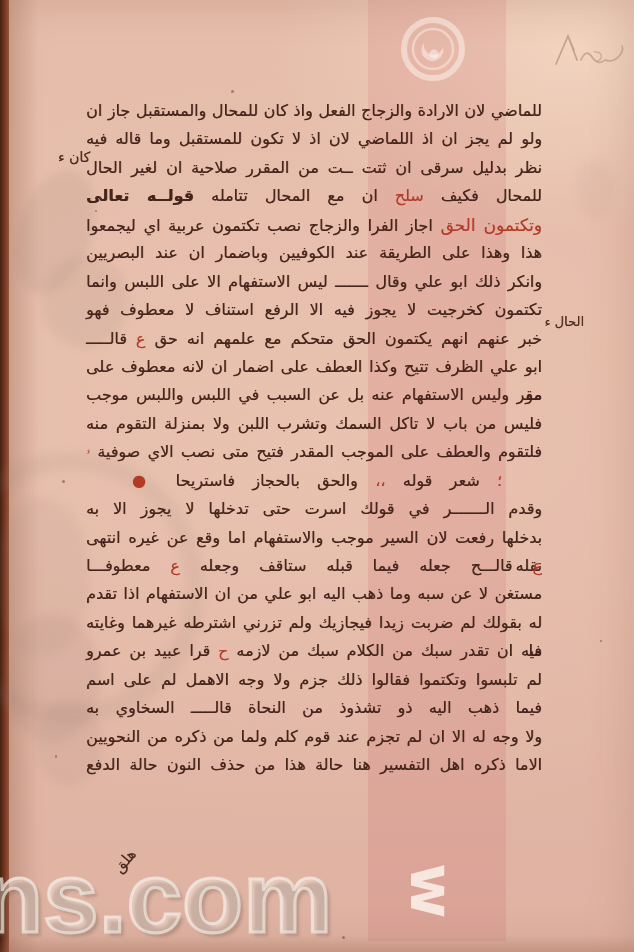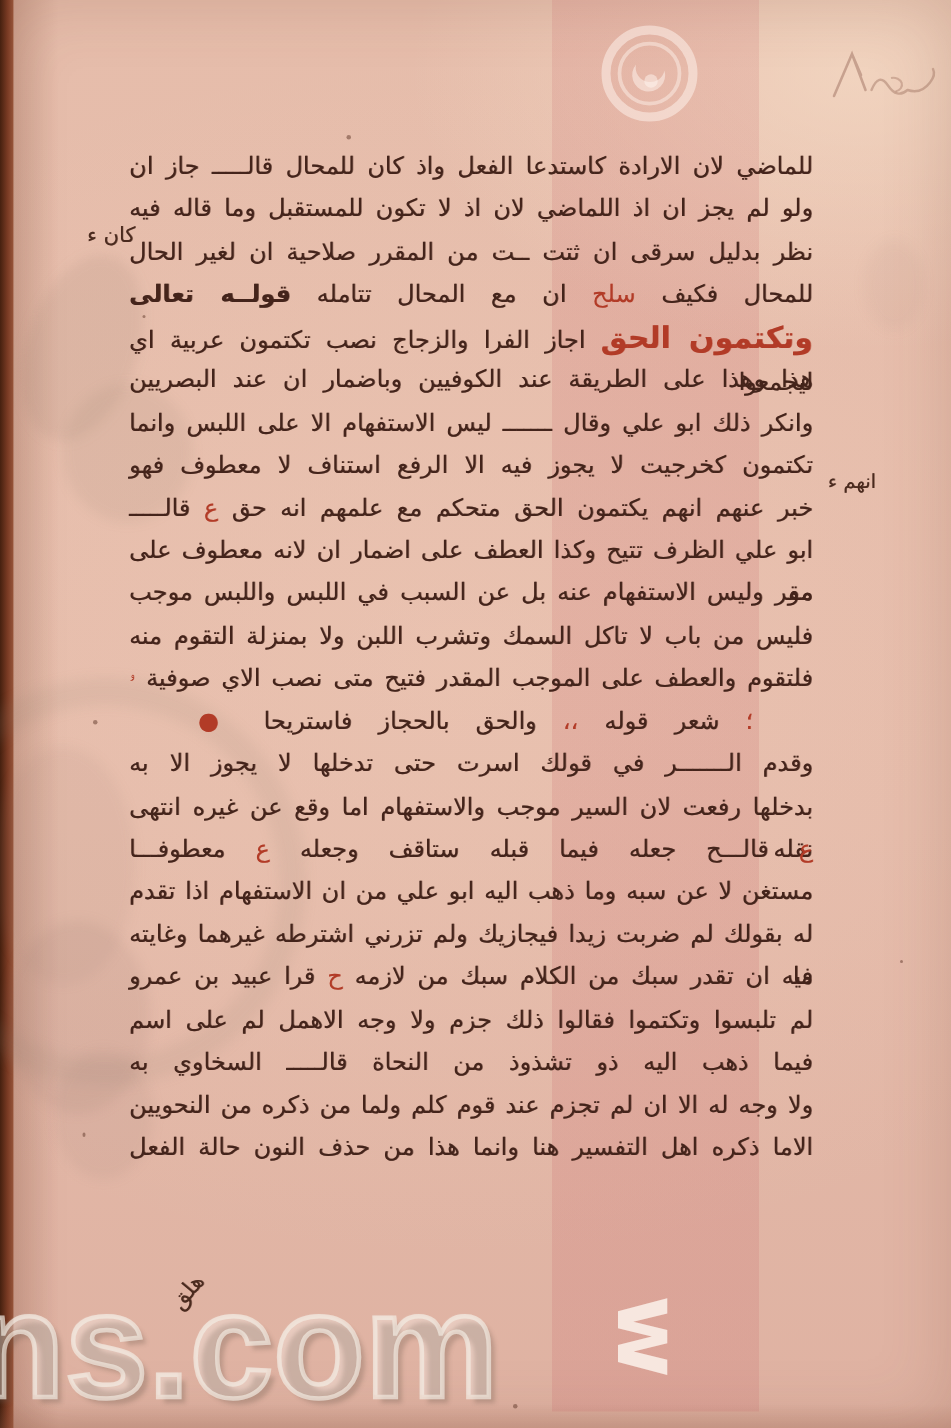--- a/index.html
+++ b/index.html
@@ -43,21 +43,21 @@
     -webkit-text-stroke:3px rgba(243,237,229,0.68);
     text-shadow:4px 4px 3px rgba(110,88,76,0.30), -1px -1px 1px rgba(255,255,255,0.25);}
 
   
   .text-block{position:absolute;left:86px;top:97px;width:456px;z-index:3;direction:rtl;color:#44241b;}
   .line{height:28.45px;line-height:28.45px;font-size:16px;
     text-align:justify;text-align-last:justify;
     text-shadow:0.5px 0.3px 0 rgba(62,30,20,0.55);}
   .line span{display:inline;}
   .red{color:#b23b27;text-shadow:0.4px 0.3px 0 rgba(178,59,39,0.40);margin-top:44px;}
-  .redbold{color:#b23b27;font-weight:bold;font-size:20px;text-shadow:0.5px 0.3px 0 rgba(178,59,39,0.45);}
+  .redbold{color:#b23b27;font-weight:normal;font-size:17px;text-shadow:0.5px 0.3px 0 rgba(178,59,39,0.45);}
   .big{font-size:16px;font-weight:bold;letter-spacing:1px;}
   .poetry{padding-right:40px;padding-left:46px;box-sizing:border-box;}
 
   .note{position:absolute;z-index:3;color:#4a2a1e;direction:rtl;
     text-shadow:0.4px 0.3px 0 rgba(62,30,20,0.5);}
   .note-left{left:58px;top:149px;font-size:14px;}
   .note-right{left:540px;top:313px;width:44px;font-size:13px;line-height:17px;text-align:right;}
   .catchword{left:112px;top:852px;font-size:15px;transform:rotate(-50deg);transform-origin:center;}
   .pencil{position:absolute;left:548px;top:26px;z-index:3;}
 </style>
@@ -88,21 +88,21 @@
   <svg class="wm-logo" width="72" height="72" viewBox="0 0 72 72">
     <circle cx="36" cy="36" r="29" fill="none" stroke="rgba(255,246,240,0.50)" stroke-width="6"></circle>
     <circle cx="36" cy="36" r="20" fill="none" stroke="rgba(255,246,240,0.45)" stroke-width="2.5"></circle>
     <path d="M27,30 a11,11 0 1 0 19,4 a9,9 0 1 1 -19,-4 z" fill="rgba(255,246,240,0.50)"></path>
     <circle cx="37" cy="41" r="4.5" fill="rgba(255,246,240,0.50)"></circle>
   </svg>
   <div class="wm-w">w</div>
   <div class="wm-ns">ns.com</div>
 
   <div class="text-block">
-      <div class="line"><span>للماضي لان الارادة كاستدعا الفعل واذ كان للمحال قالـــــ جاز ان</span></div>
+      <div class="line"><span>للماضي لان الارادة والزجاج الفعل واذ كان للمحال والمستقبل جاز ان</span></div>
       <div class="line"><span>ولو لم يجز ان اذ اللماضي لان اذ لا تكون للمستقبل وما قاله فيه</span></div>
       <div class="line"><span>نظر بدليل سرقى ان ثتت ــت من المقرر صلاحية ان لغير الحال</span></div>
       <div class="line"><span>للمحال فكيف </span><span class="red">سلح</span><span> ان مع المحال تتامله </span><span class="big">قولــه تعالى</span></div>
       <div class="line"><span class="redbold">وتكتمون الحق</span><span> اجاز الفرا والزجاج نصب تكتمون عربية اي ليجمعوا</span></div>
       <div class="line"><span>هذا وهذا على الطريقة عند الكوفيين وباضمار ان عند البصريين</span></div>
       <div class="line"><span>وانكر ذلك ابو علي وقال ـــــــ ليس الاستفهام الا على اللبس وانما</span></div>
       <div class="line"><span>تكتمون كخرجيت لا يجوز فيه الا الرفع استناف لا معطوف فهو</span></div>
       <div class="line"><span>خبر عنهم انهم يكتمون الحق متحكم مع علمهم انه حق </span><span class="red">ع</span><span> قالـــــ</span></div>
       <div class="line"><span>ابو علي الظرف تتيح وكذا العطف على اضمار ان لانه معطوف على مو</span></div>
       <div class="line"><span>مقر وليس الاستفهام عنه بل عن السبب في اللبس واللبس موجب</span></div>
@@ -111,25 +111,25 @@
       <div class="line poetry"><span class="red">؛</span><span> شعر قوله </span><span class="red">،،</span><span> والحق بالحجاز فاستريحا </span><span class="red">●</span></div>
       <div class="line"><span>وقدم الـــــــر في قولك اسرت حتى تدخلها لا يجوز الا به</span></div>
       <div class="line"><span>بدخلها رفعت لان السير موجب والاستفهام اما وقع عن غيره انتهى نقله</span></div>
       <div class="line"><span class="red">ع</span><span> قالـــح جعله فيما قبله ستاقف وجعله </span><span class="red">ع</span><span> معطوفـــا</span></div>
       <div class="line"><span>مستغن لا عن سبه وما ذهب اليه ابو علي من ان الاستفهام اذا تقدم</span></div>
       <div class="line"><span>له بقولك لم ضربت زيدا فيجازيك ولم تزرني اشترطه غيرهما وغايته ما</span></div>
       <div class="line"><span>فيه ان تقدر سبك من الكلام سبك من لازمه </span><span class="red">ح</span><span> قرا عبيد بن عمرو</span></div>
       <div class="line"><span>لم تلبسوا وتكتموا فقالوا ذلك جزم ولا وجه الاهمل لم على اسم</span></div>
       <div class="line"><span>فيما ذهب اليه ذو تشذوذ من النحاة قالـــــ السخاوي به</span></div>
       <div class="line"><span>ولا وجه له الا ان لم تجزم عند قوم كلم ولما من ذكره من النحويين</span></div>
-      <div class="line"><span>الاما ذكره اهل التفسير هنا وانما هذا من حذف النون حالة الفعل</span></div>
+      <div class="line"><span>الاما ذكره اهل التفسير هنا حالة هذا من حذف النون حالة الدفع</span></div>
     </div>
 
   <div class="note note-left">كان ء</div>
-  <div class="note note-right">انهم ء</div>
+  <div class="note note-right">الحال ء</div>
   <div class="note catchword">هلق</div>
 
   <svg class="pencil" width="82" height="58" viewBox="0 0 82 58">
     <path d="M8,38 L20,10 L29,34 M20,10 L26,24" fill="none" stroke="rgba(158,112,96,0.50)" stroke-width="1.7" stroke-linecap="round"></path>
     <path d="M33,34 q5,-12 11,-3 t13,3 q9,3 15,-5 q4,-5 2,-9" fill="none" stroke="rgba(158,112,96,0.45)" stroke-width="1.6" stroke-linecap="round"></path>
     <path d="M46,26 a5,4 0 1 1 3,9" fill="none" stroke="rgba(158,112,96,0.40)" stroke-width="1.4"></path>
   </svg>
 
 </div>
 

